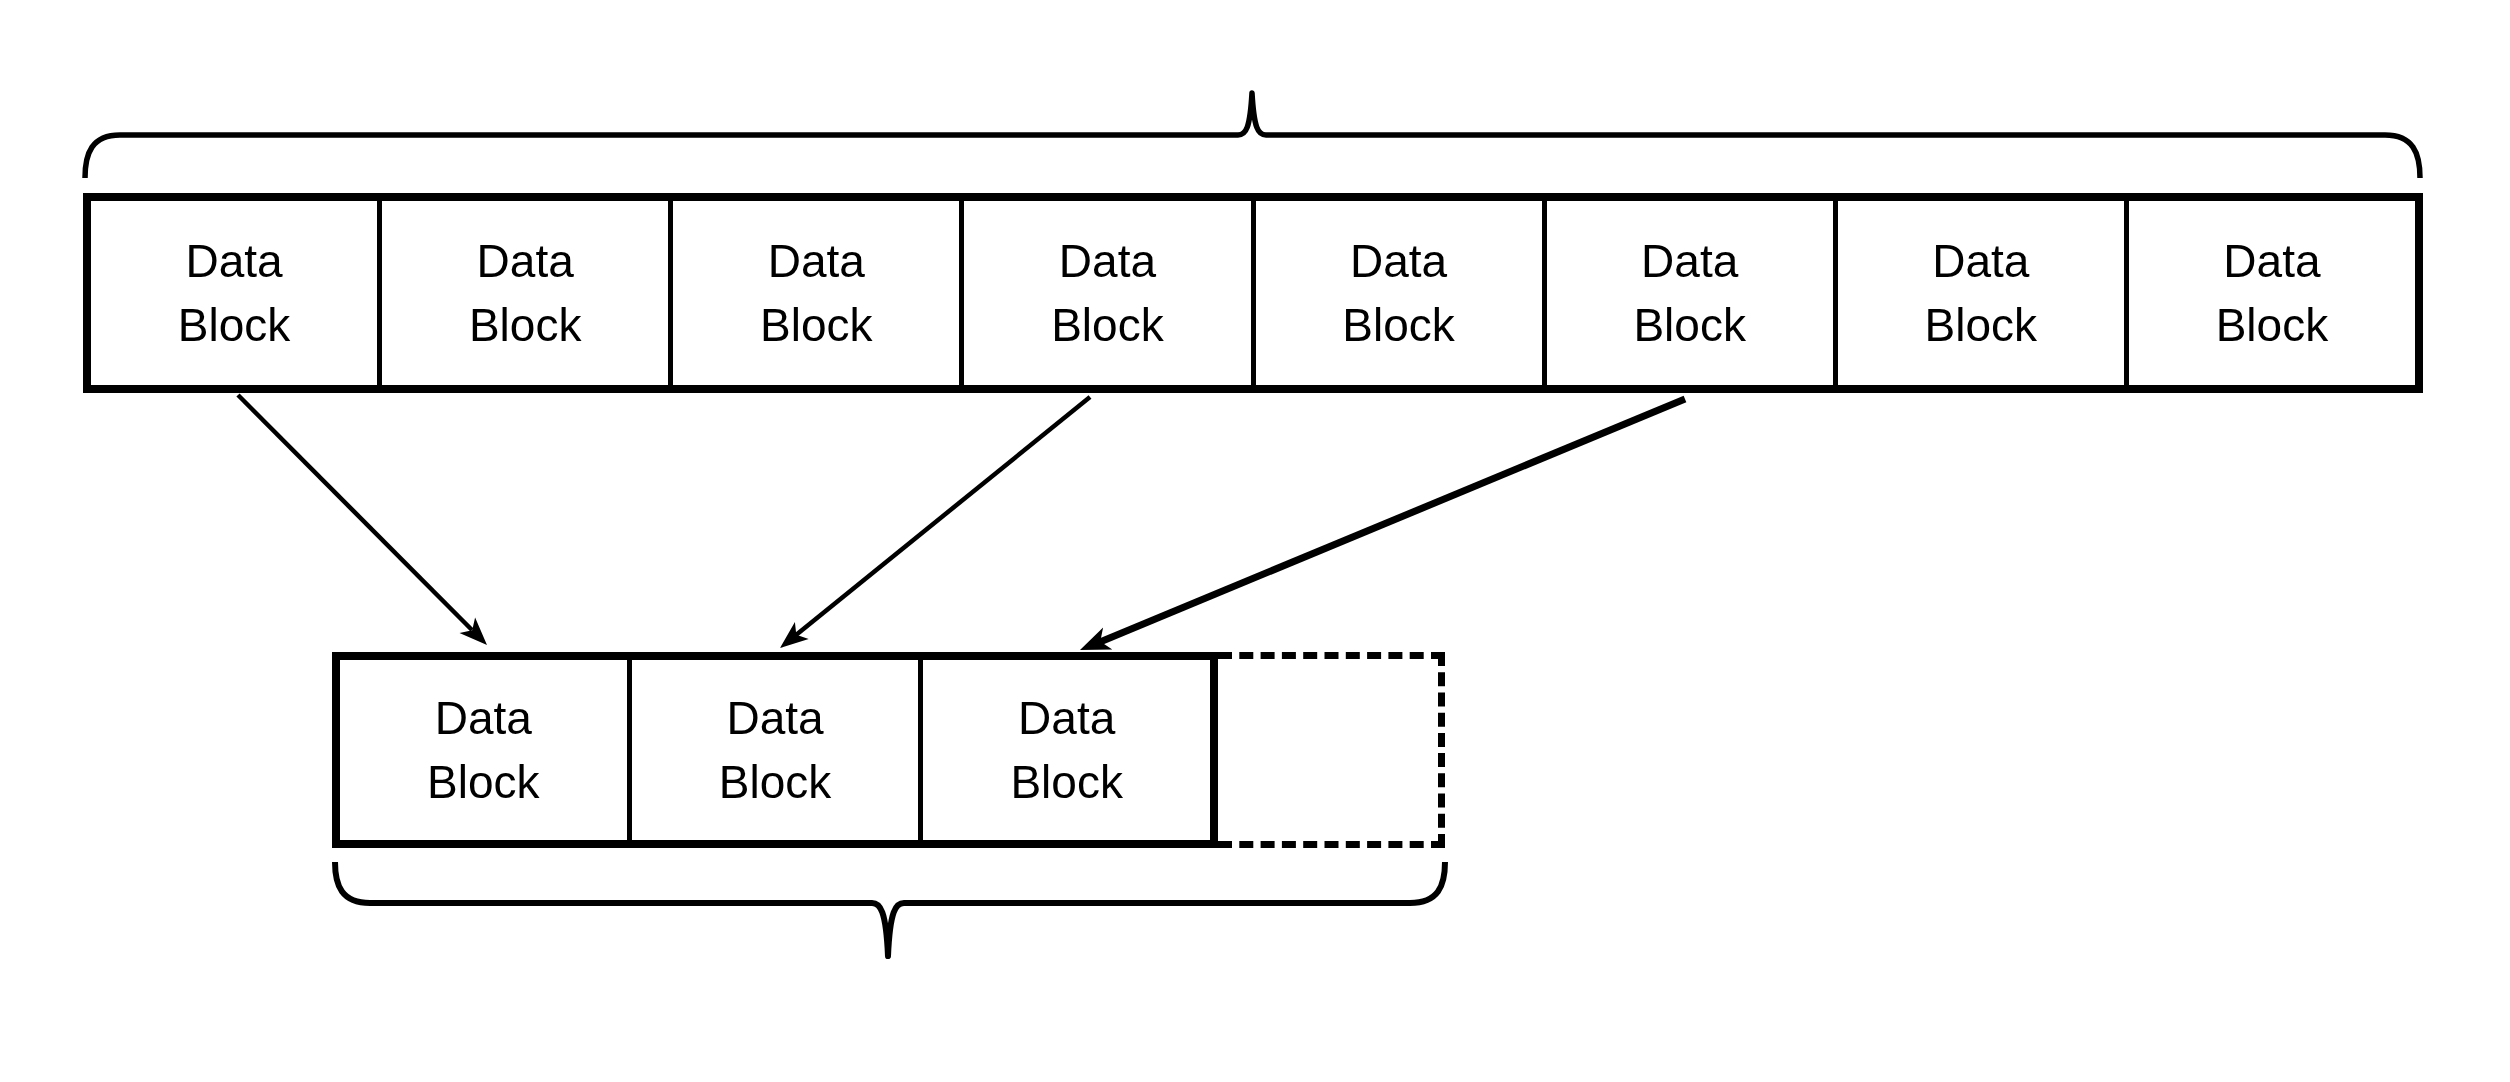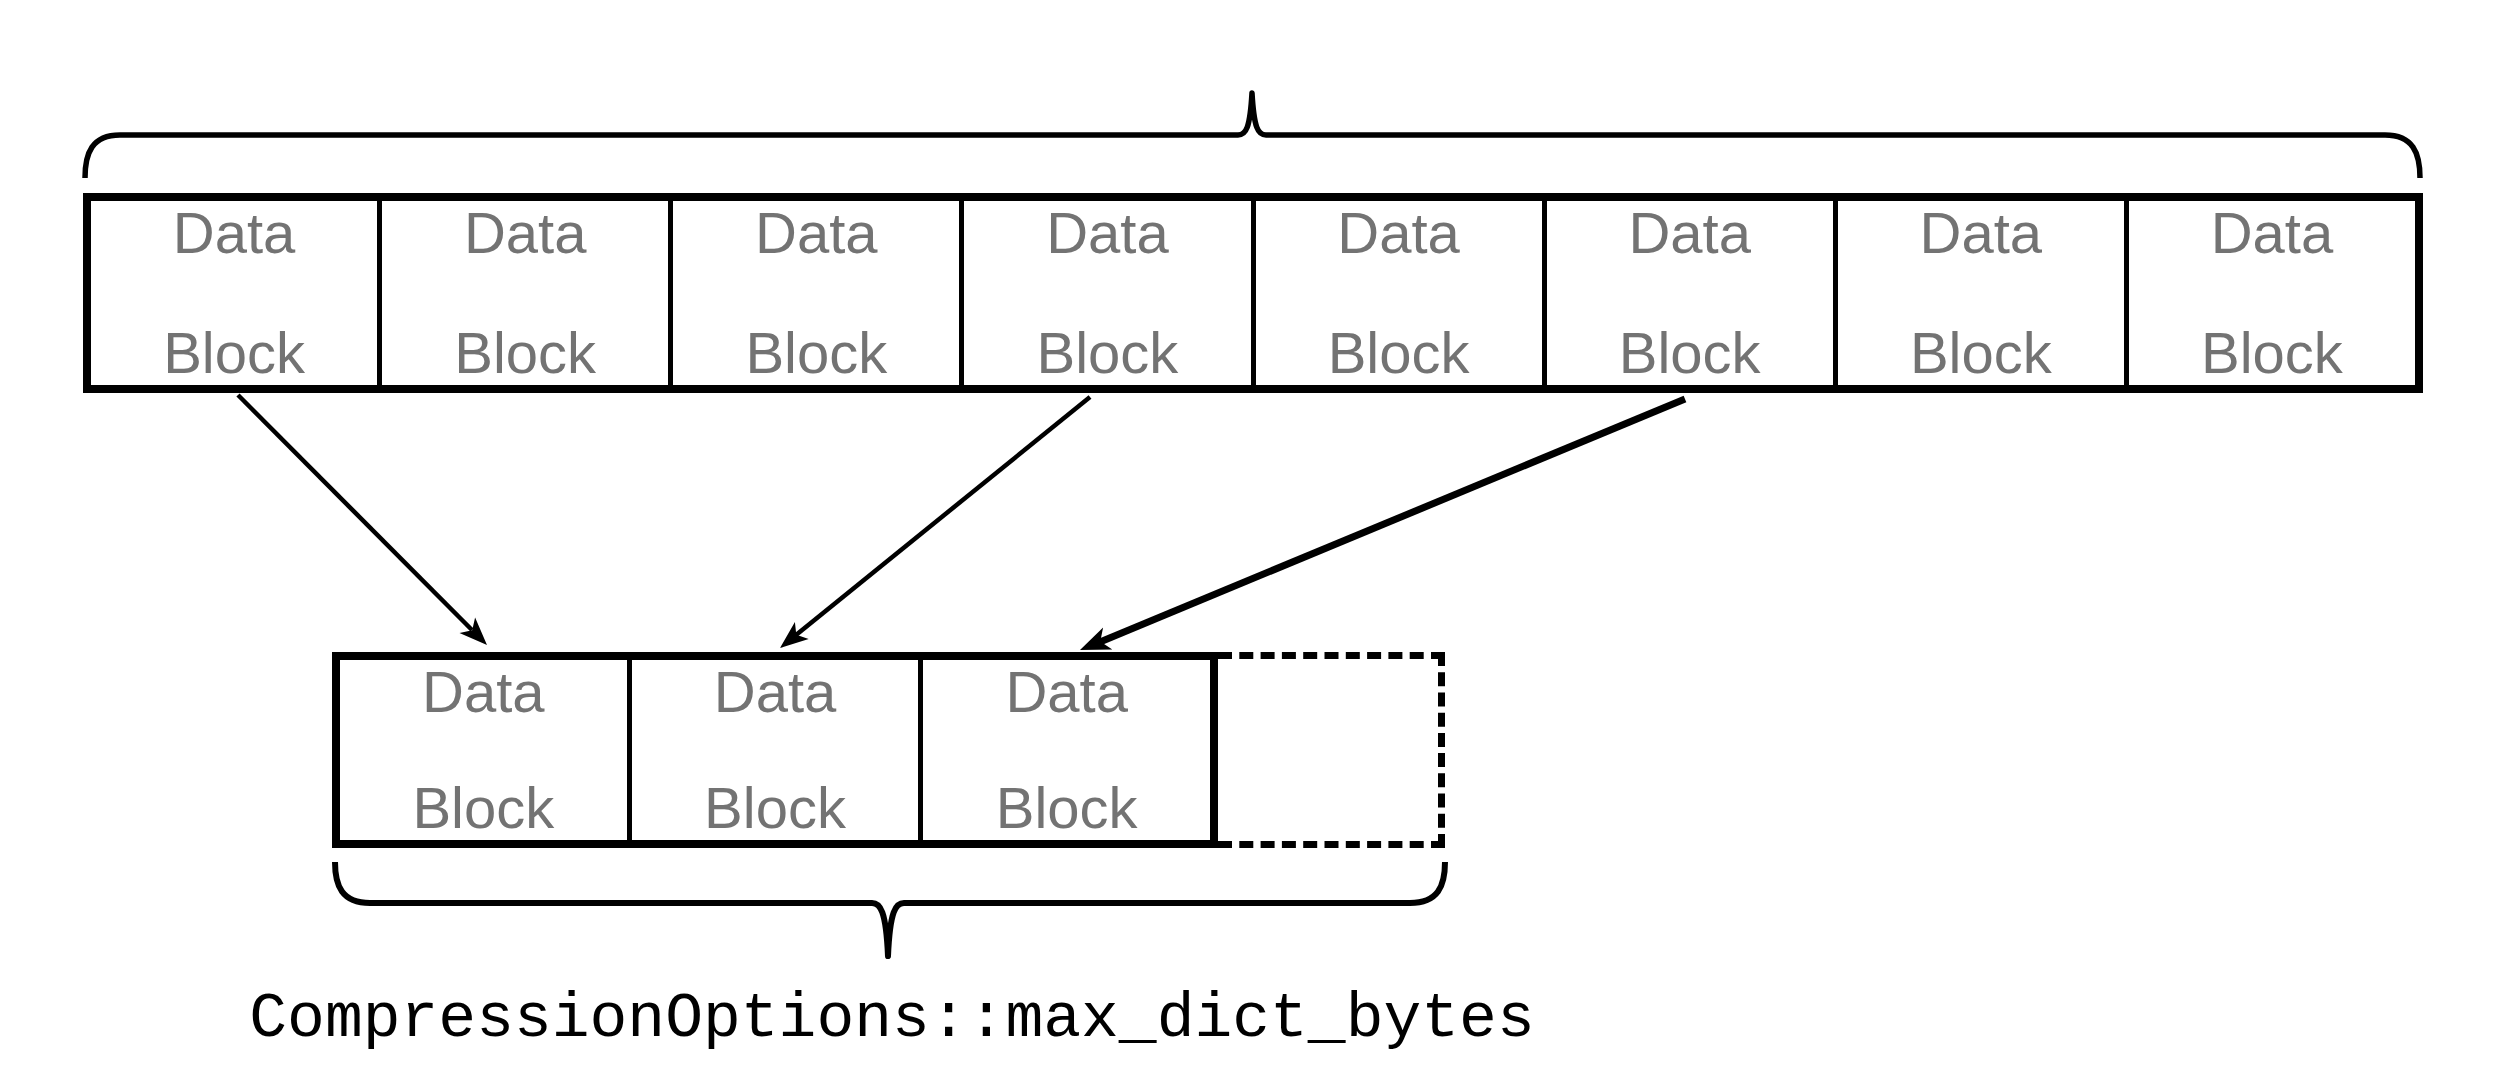--- a/index.html
+++ b/index.html
@@ -42,26 +42,26 @@
     background: #ffffff;
   }
   .upper-row { left: 83px;  top: 193px; width: 2340px; height: 200px; }
   .lower-row { left: 332px; top: 652px; width: 886px;  height: 196px; }
 
   .block-cell {
     flex: 1 1 0;
     display: flex;
     flex-direction: column;
     align-items: center;
-    justify-content: space-between;
+    justify-content: center;
     border-right: 5px solid #000000;
     font-family: "Liberation Sans", sans-serif;
-    font-size: 58px;
+    font-size: 46px;
     line-height: 64px;
-    color: #737373;
+    color: #000000;
     text-align: center;
   }
   .block-cell:last-child { border-right: none; }
 
   .dashed-box {
     position: absolute;
     left: 1218px;
     top: 652px;
     width: 227px;
     height: 196px;
@@ -156,15 +156,14 @@
       <span>Block</span>
     </div>
     <div class="block-cell">
       <span>Data</span>
       <span>Block</span>
     </div>
   </div>
 
   <div class="dashed-box"></div>
 
-  <div class="mono-label bottom-label">CompressionOptions::max_dict_bytes</div>
 
 </div>
 
 </body></html>

